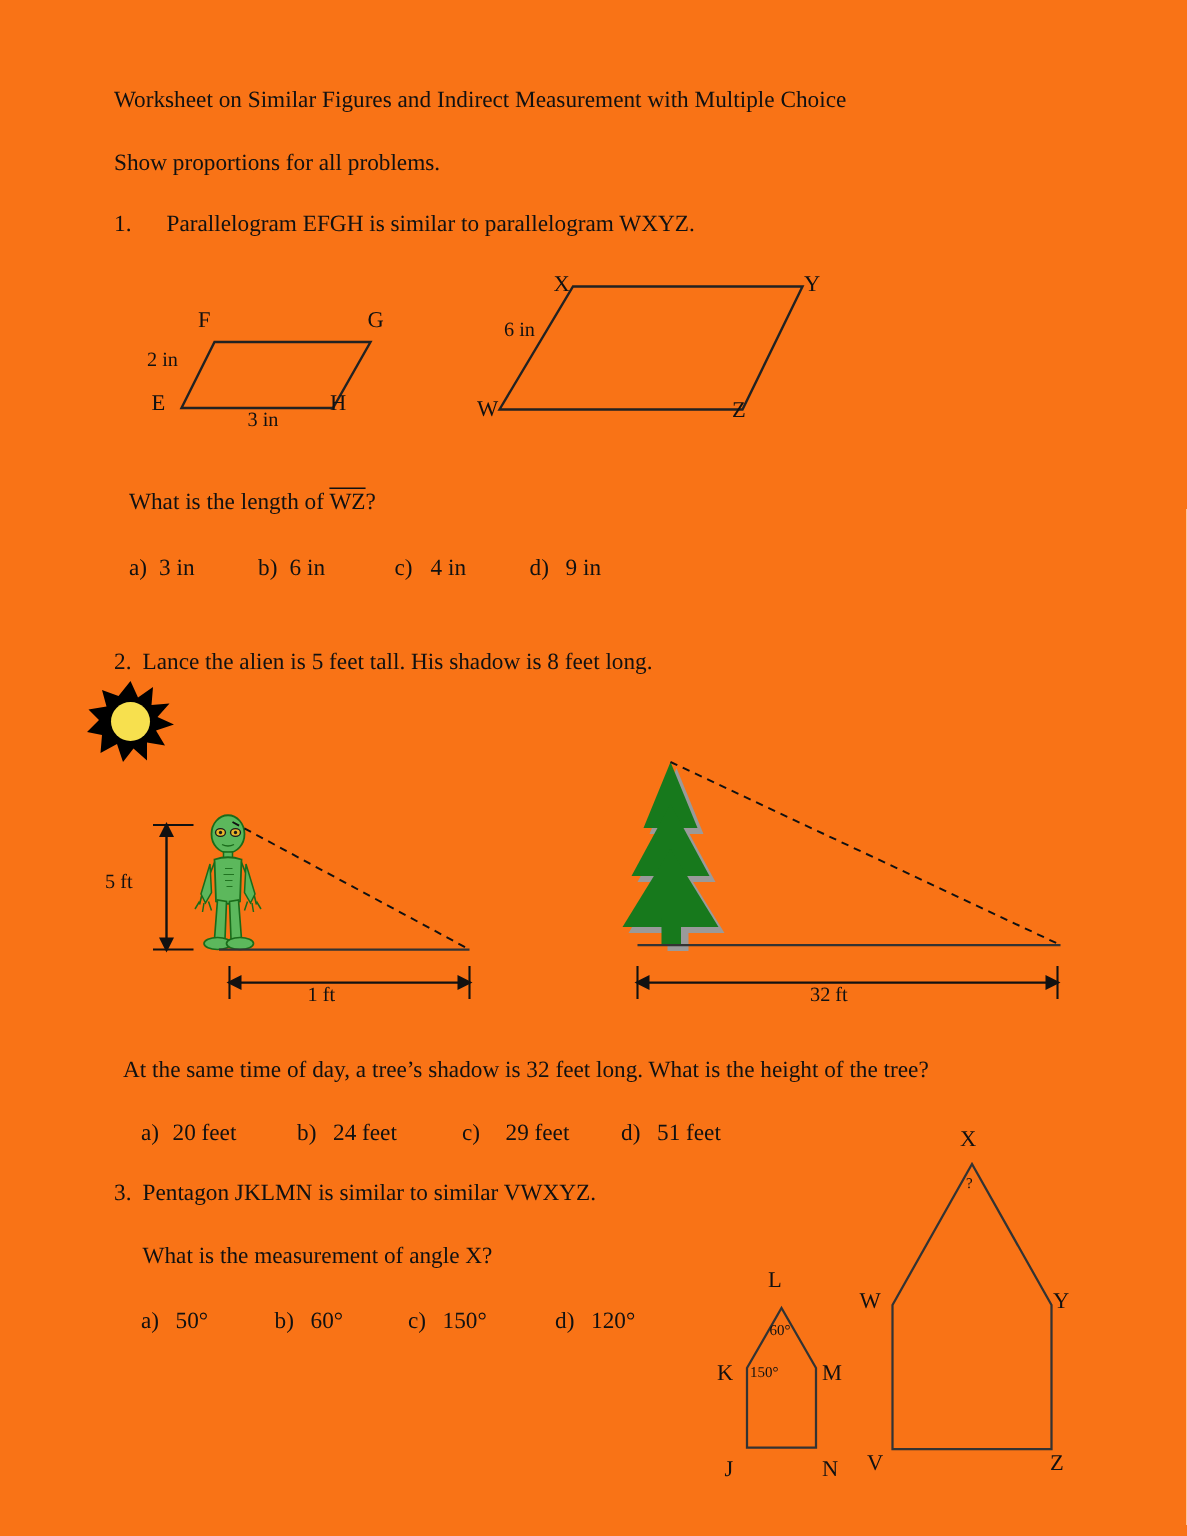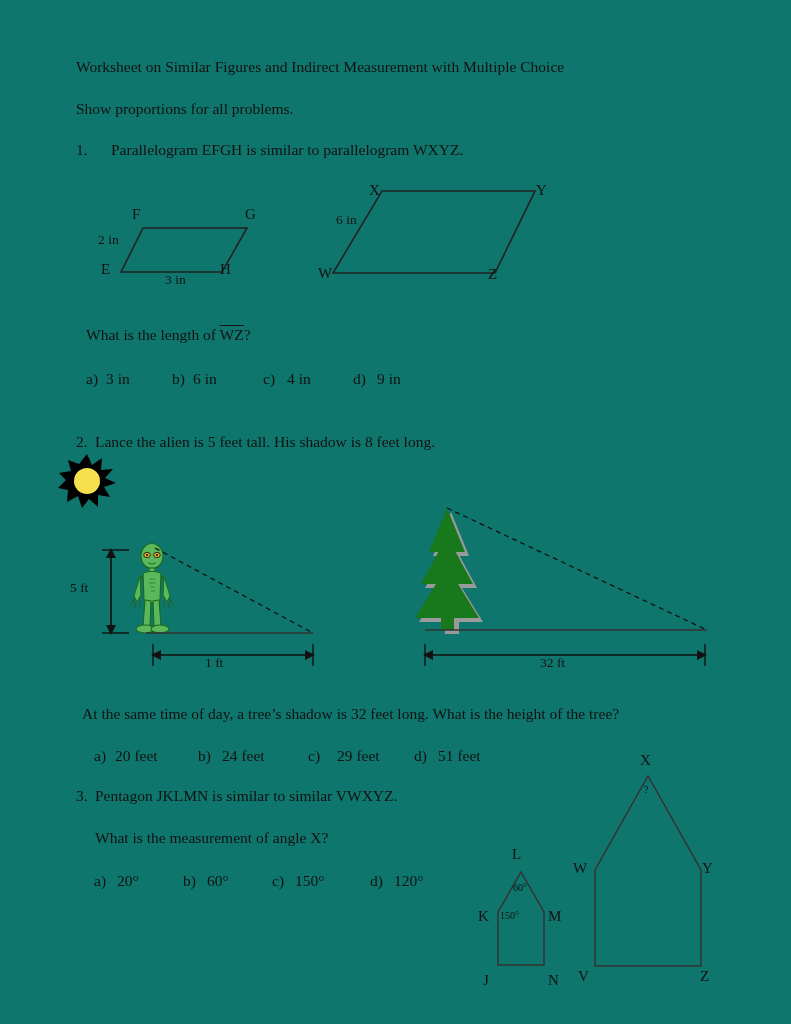--- a/index.html
+++ b/index.html
@@ -8,21 +8,21 @@
     background: #ffffff;
   }
   body {
     font-family: "Liberation Serif", "DejaVu Serif", serif;
     color: #000000;
   }
   #page {
     position: relative;
     width: 791px;
     height: 1024px;
-    background: #0f766e;
+    background: #f97316;
     overflow: hidden;
   }
   .txt {
     position: absolute;
     white-space: nowrap;
     font-size: 15.5px;
     line-height: 1.1;
     color: #111111;
   }
   .label {
@@ -196,21 +196,21 @@
   <div class="txt" style="left:337px; top:747px;">29 feet</div>
   <div class="txt" style="left:414px; top:747px;">d)</div>
   <div class="txt" style="left:438px; top:747px;">51 feet</div>
 
   <div class="txt" style="left:76px; top:787px;">3.</div>
   <div class="txt" style="left:95px; top:787px;">Pentagon JKLMN is similar to similar VWXYZ.</div>
 
   <div class="txt" style="left:95px; top:829px;">What is the measurement of angle X?</div>
 
   <div class="txt" style="left:94px; top:872px;">a)</div>
-  <div class="txt" style="left:117px; top:872px;">20°</div>
+  <div class="txt" style="left:117px; top:872px;">50°</div>
   <div class="txt" style="left:183px; top:872px;">b)</div>
   <div class="txt" style="left:207px; top:872px;">60°</div>
   <div class="txt" style="left:272px; top:872px;">c)</div>
   <div class="txt" style="left:295px; top:872px;">150°</div>
   <div class="txt" style="left:370px; top:872px;">d)</div>
   <div class="txt" style="left:394px; top:872px;font-family:Liberation Serif, serif;">120°</div>
 
   <svg class="fig" style="left:490px; top:860px;" width="90" height="110">
     <polygon points="8,105 8,52 31,12 54,52 54,105" fill="none" stroke="#333333" stroke-width="1.5"></polygon>
   </svg>

